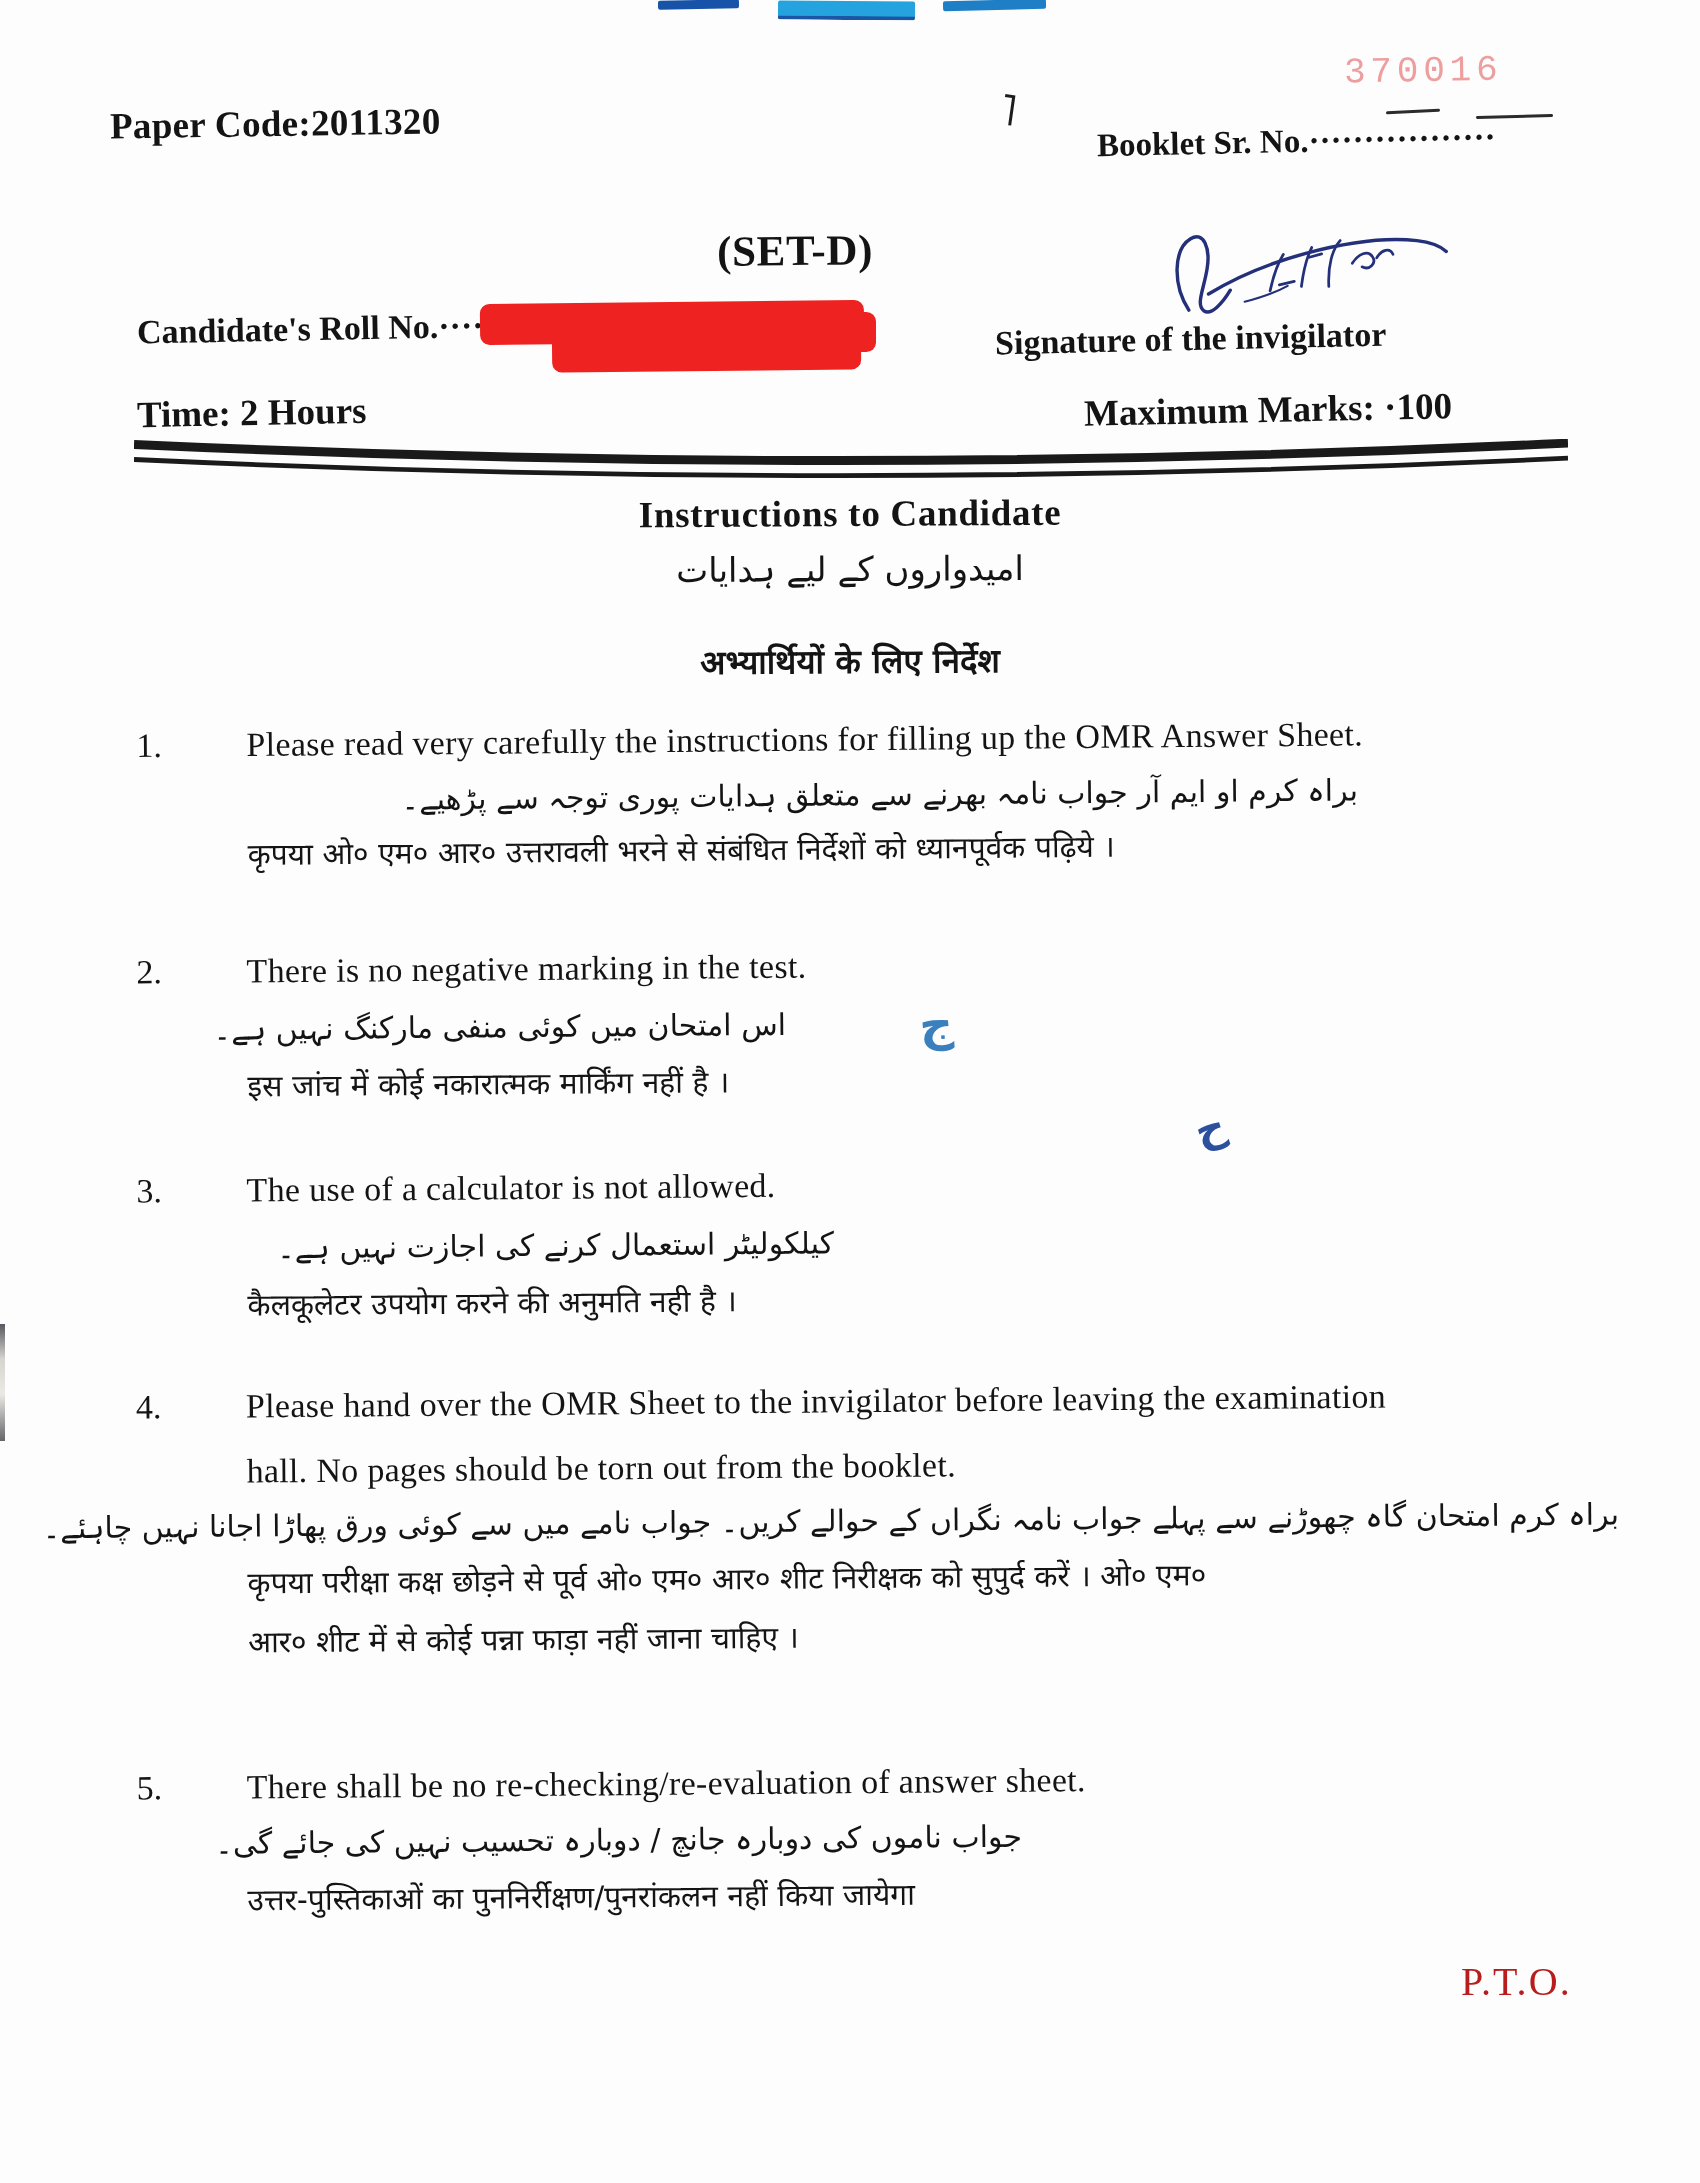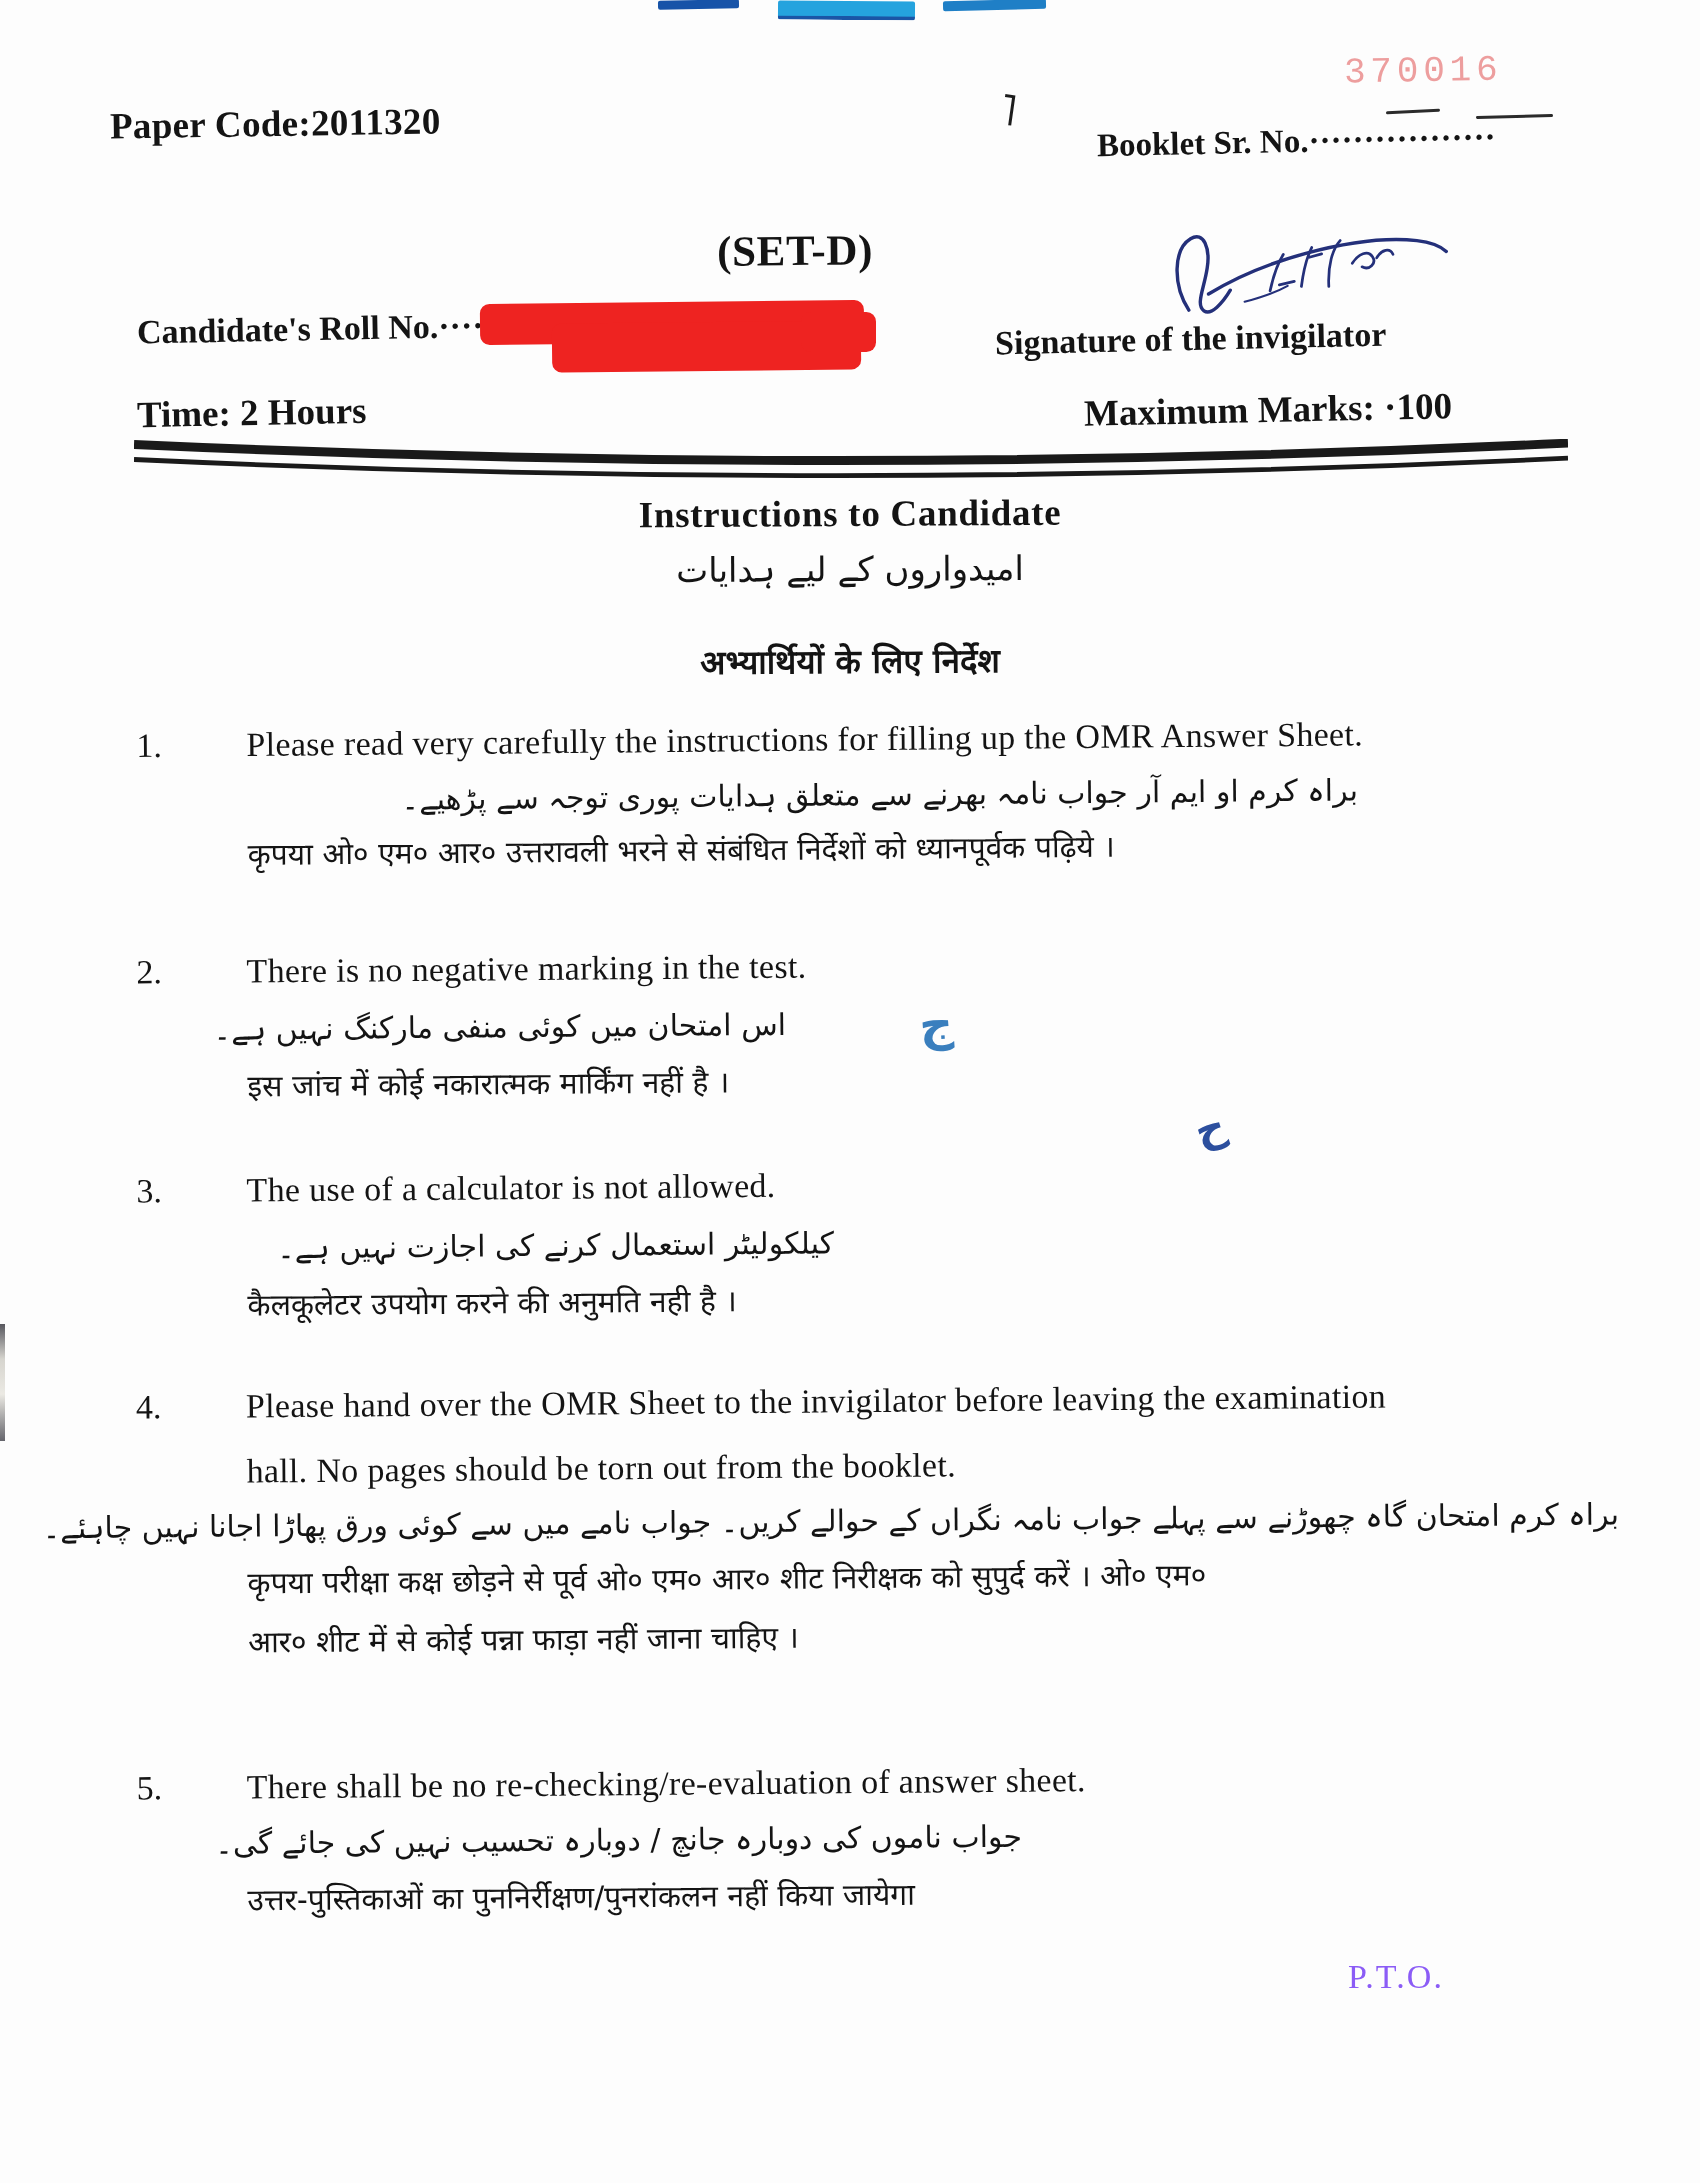--- a/index.html
+++ b/index.html
@@ -235,23 +235,23 @@
   #instr-4 .l-en2 { margin-top: 27.4px; }
   #instr-4 .l-ur { margin-top: 18px; margin-right: 0px; }
   #instr-4 .l-hi { margin-top: 18px; }
   #instr-4 .l-hi2 { margin-top: 18px; }
 
   #instr-5 { top: 1763px; transform: rotate(-0.5deg); }
   #instr-5 .l-ur { margin-top: 19px; margin-right: 597px; }
   #instr-5 .l-hi { margin-top: 18px; }
 
   #pto {
-    left: 1348px; top: 1958px;
-    font-size: 34px;
-    color: #8b5cf6;
+    left: 1461px; top: 1958px;
+    font-size: 40px;
+    color: #b91c1c;
     letter-spacing: 2.1px;
   }
 
   
   .ink-mark {
     position: absolute;
     color: #2f74b5;
     font-family: "DejaVu Sans", sans-serif;
     font-weight: bold;
   }

